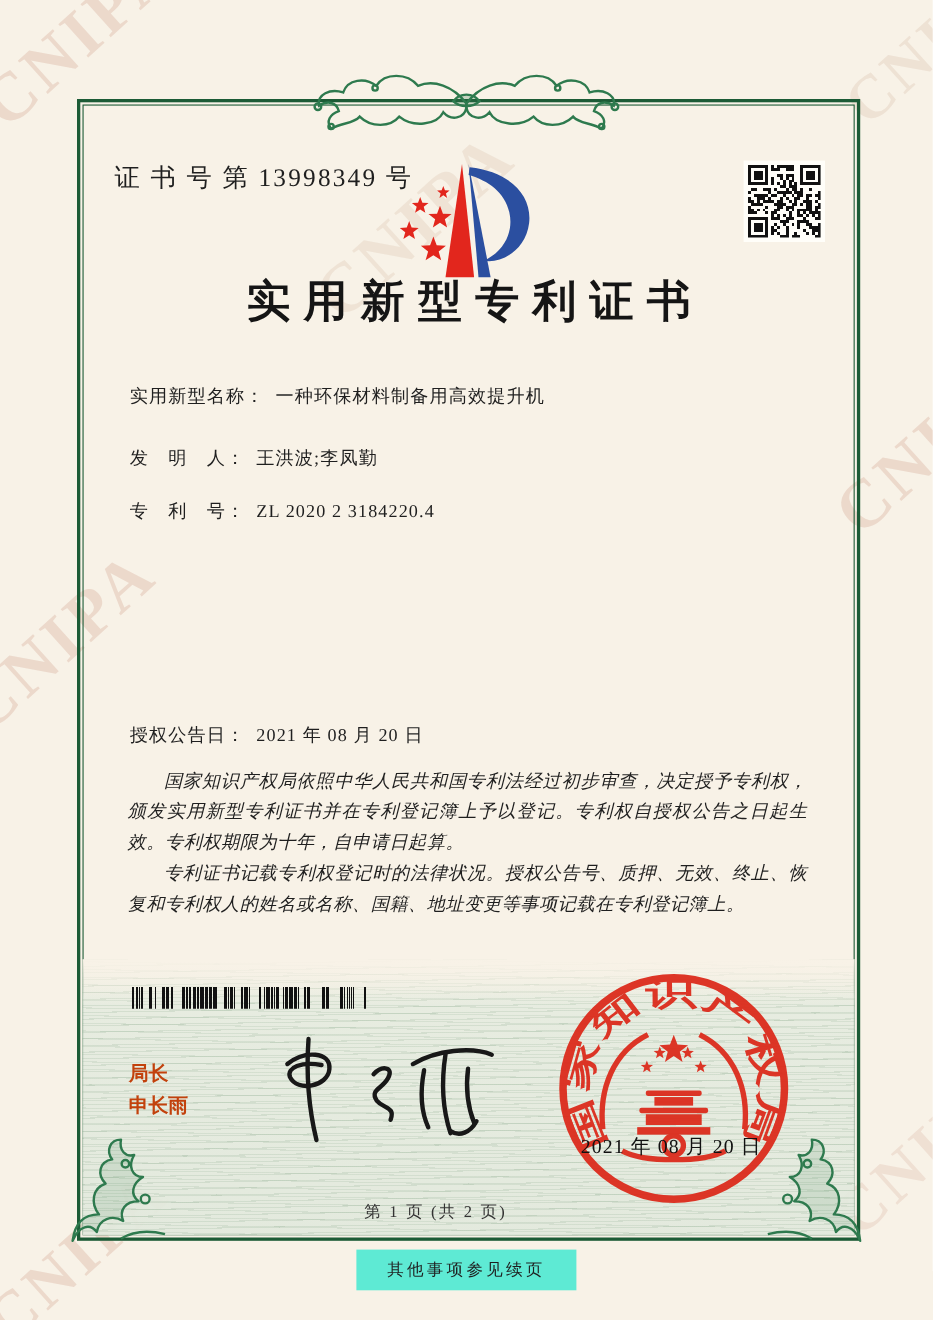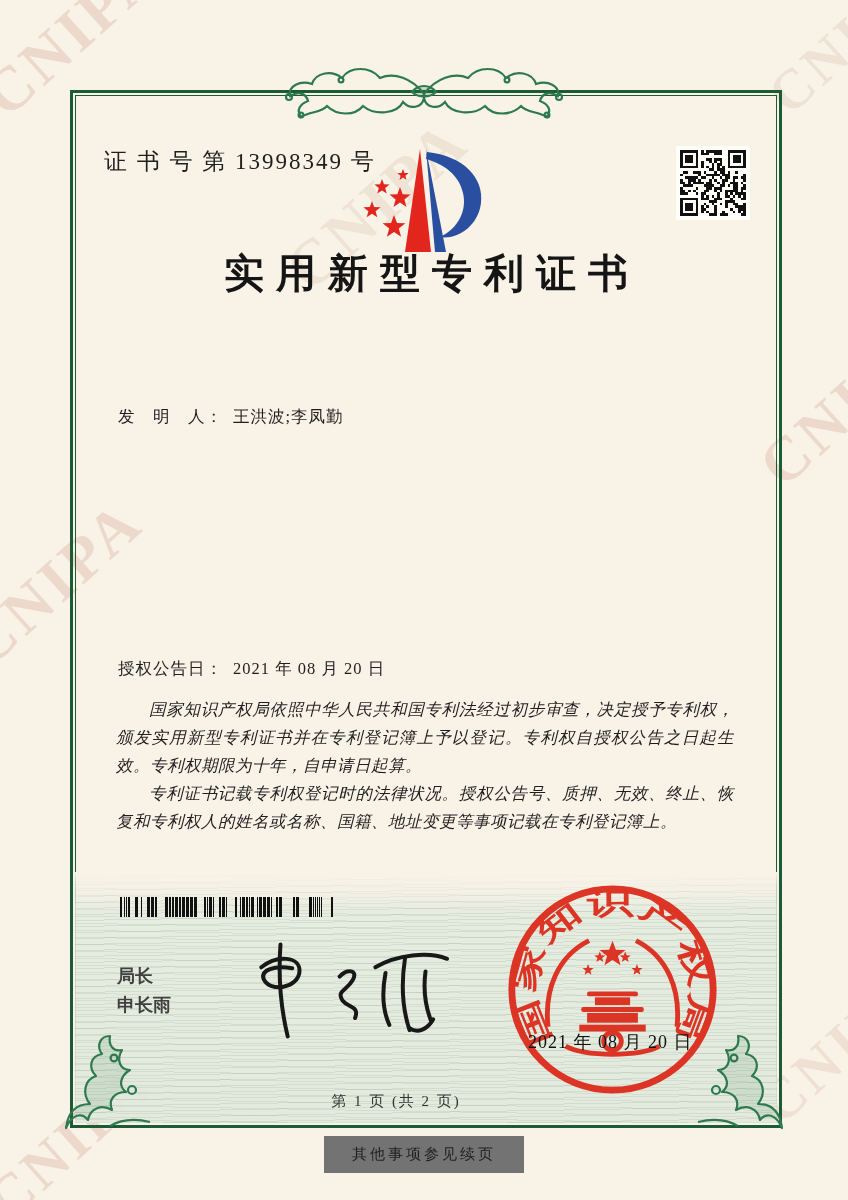--- a/index.html
+++ b/index.html
@@ -49,31 +49,31 @@
   .grant-no{position:absolute;left:455px;top:0;}
 
   .paras{position:absolute;left:116px;top:696px;width:618px;font-size:16.5px;line-height:28px;
          color:var(--ink);text-align:justify;}
   .paras p{margin:0;text-indent:2em;letter-spacing:0.5px;font-style:italic;}
 
   .barcode{position:absolute;left:120px;top:897px;width:216px;height:20px;}
   .barcode svg{display:block;width:100%;height:100%;}
 
   .sig-block{position:absolute;left:117px;top:964px;font-family:Liberation Sans, sans-serif;
-             font-weight:700;font-size:18px;color:#404040;}
+             font-weight:700;font-size:18px;color:#c2410c;}
   .sig-block .name{margin-top:5px;}
   .signature{position:absolute;left:248px;top:928px;width:215px;height:118px;transform:rotate(-2deg);}
 
   .seal{position:absolute;left:505px;top:882px;width:215px;height:215px;z-index:3;opacity:0.94;}
   .seal-date{position:absolute;left:528px;top:1030px;width:200px;font-size:18px;color:#111;
              letter-spacing:1px;z-index:4;white-space:nowrap;}
 
   .pageinfo{position:absolute;left:70px;top:1092px;width:652px;text-align:center;font-size:15px;
             color:#333;letter-spacing:2px;}
-  .note{position:absolute;left:50%;top:1136px;transform:translateX(-50%);background:#737373;
+  .note{position:absolute;left:50%;top:1136px;transform:translateX(-50%);background:#5eead4;
         padding:9px 28px;font-size:15px;color:var(--ink);letter-spacing:3px;white-space:nowrap;z-index:5;}
 
   .orn{position:absolute;z-index:2;}
   .orn-top{left:252px;top:58px;width:344px;height:70px;}
   .orn-br{left:688px;top:1034px;width:96px;height:96px;}
   .orn-bl{left:64px;top:1034px;width:96px;height:96px;transform:scaleX(-1);}
 </style>
 </head>
 <body>
 
@@ -356,22 +356,28 @@
         <rect x="19" y="1" width="5" height="5" fill="#fffef9"></rect>
         <rect x="20" y="2" width="3" height="3" fill="#111"></rect>
         <rect x="0" y="18" width="7" height="7" fill="#111"></rect>
         <rect x="1" y="19" width="5" height="5" fill="#fffef9"></rect>
         <rect x="2" y="20" width="3" height="3" fill="#111"></rect>
       </svg>
     </div>
 
   <div class="title">实用新型专利证书</div>
 
+  <div class="field" style="top:349px">
+    <span class="flabel">实用新型名称：</span><span class="fvalue">一种环保材料制备用高效提升机</span>
+  </div>
   <div class="field" style="top:406px">
     <span class="flabel">发　明　人：</span><span class="fvalue">王洪波;李凤勤</span>
+  </div>
+  <div class="field" style="top:454px">
+    <span class="flabel">专　利　号：</span><span class="fvalue">ZL 2020 2 3184220.4</span>
   </div>
   <div class="field" style="top:658px">
     <span class="flabel">授权公告日：</span><span class="fvalue">2021 年 08 月 20 日</span>
   </div>
 
   <div class="paras">
     <p>国家知识产权局依照中华人民共和国专利法经过初步审查，决定授予专利权，颁发实用新型专利证书并在专利登记簿上予以登记。专利权自授权公告之日起生效。专利权期限为十年，自申请日起算。</p>
     <p>专利证书记载专利权登记时的法律状况。授权公告号、质押、无效、终止、恢复和专利权人的姓名或名称、国籍、地址变更等事项记载在专利登记簿上。</p>
   </div>
 

